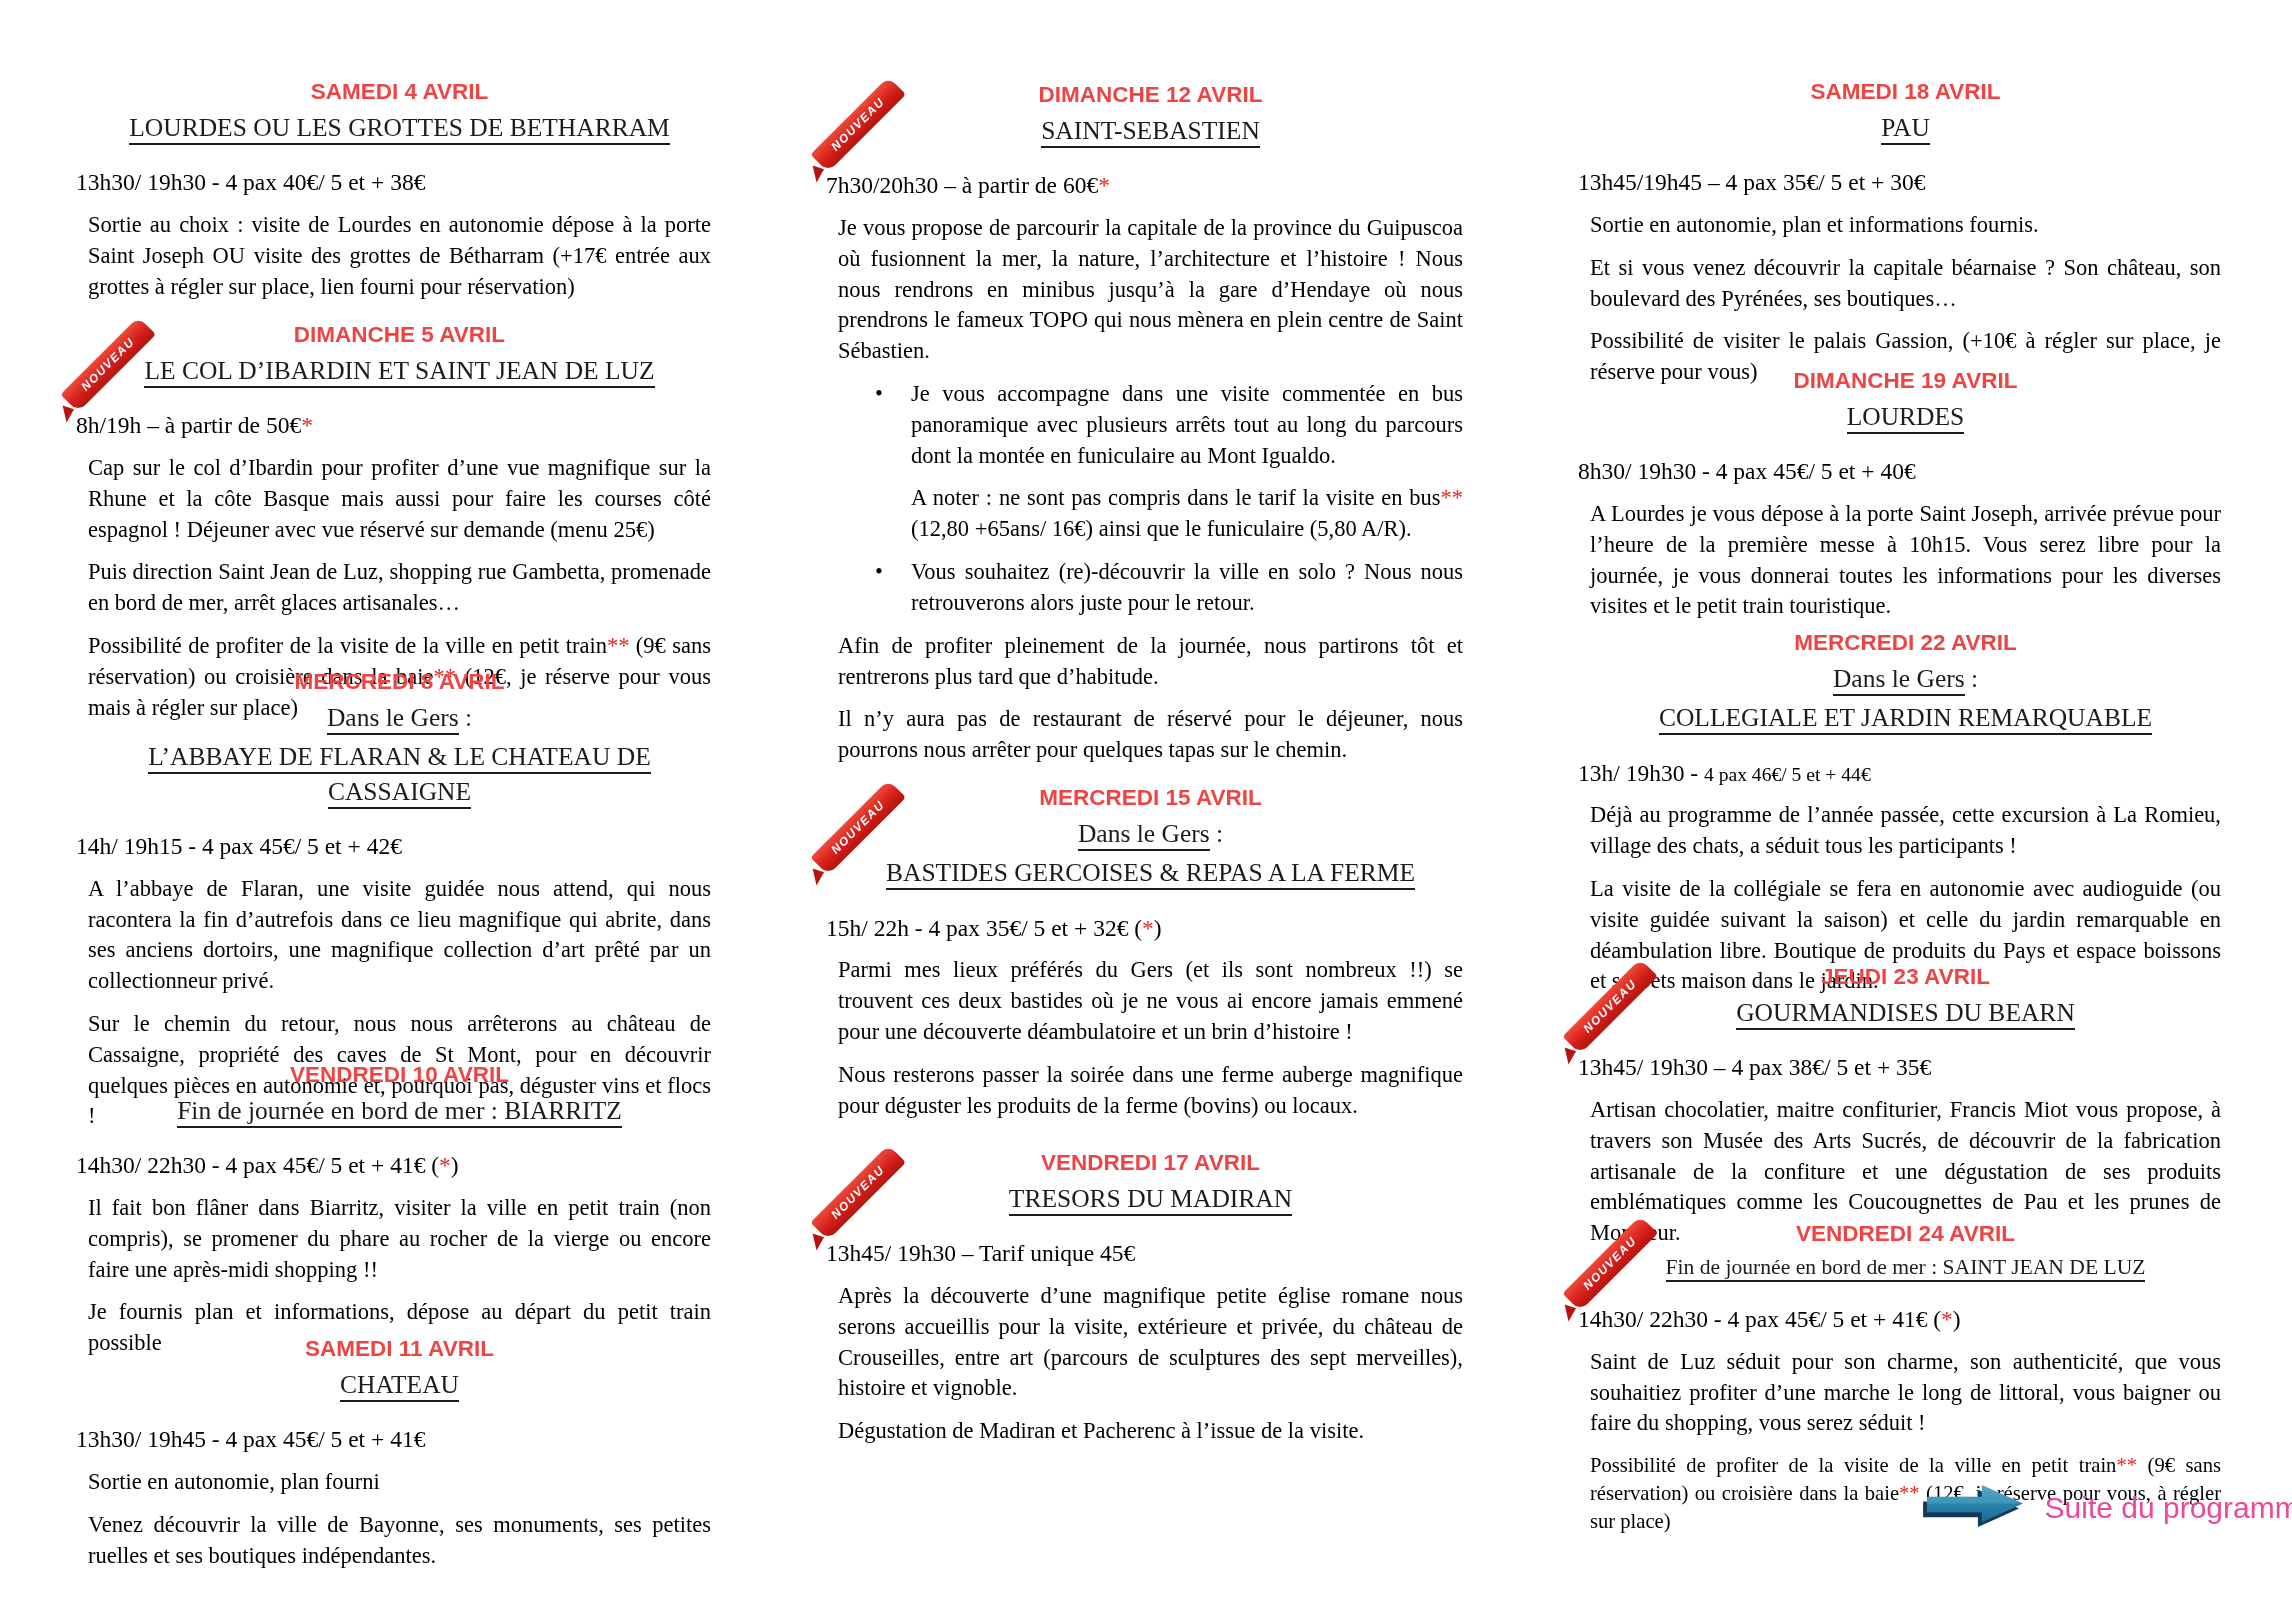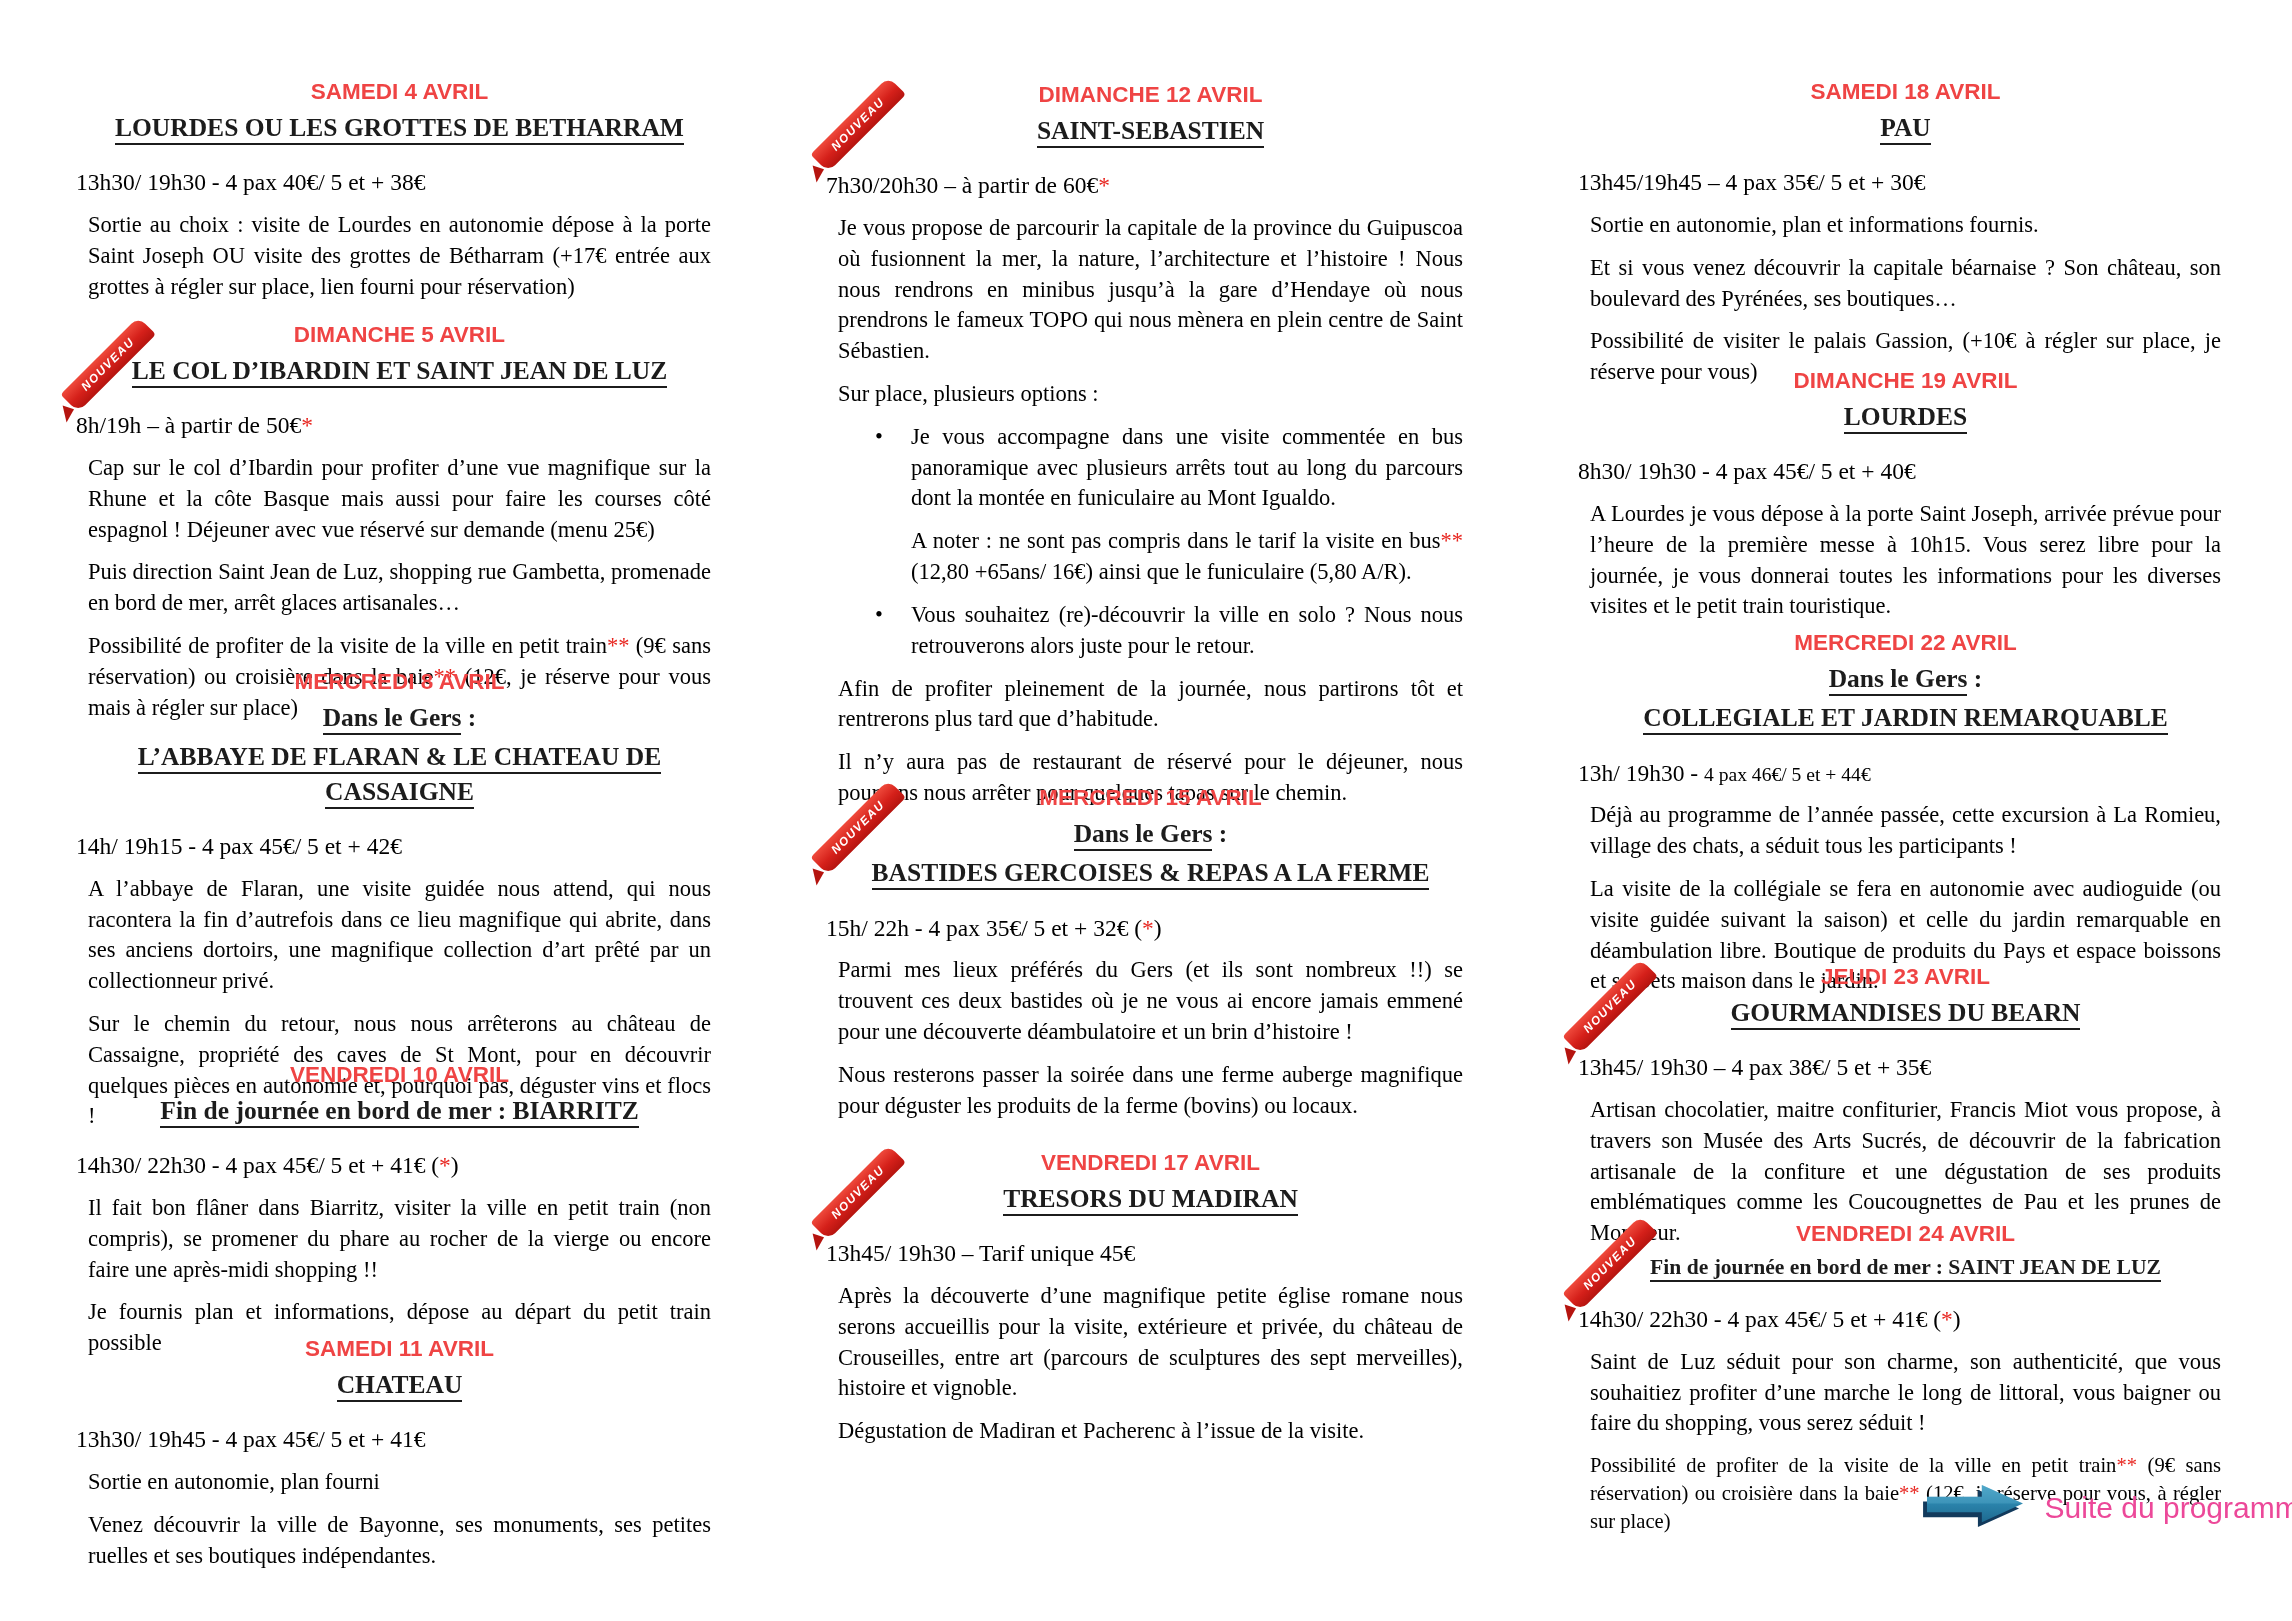--- a/index.html
+++ b/index.html
@@ -21,21 +21,21 @@
   .date-head {
     font-family: "Liberation Sans", sans-serif;
     font-weight: bold;
     font-size: 22.5px;
     color: #ef4444;
     text-align: center;
     line-height: 1.25;
   }
   .title-line {
     text-align: center;
-    font-weight: bold;
+    font-weight: normal;
     font-size: 25.5px;
     color: #1c1c1c;
     line-height: 1.35;
     margin-top: 4.9px;
   }
   .title-line.sm { font-size: 21.6px; }
   .title-underline {
     border-bottom: 2.9px solid #1c1c1c;
     padding-bottom: 1px;
   }
@@ -168,21 +168,20 @@
         <div class="band">
           <span>NOUVEAU</span>
         </div>
         <div class="tail"></div>
       </div>
       <div class="date-head">DIMANCHE 12 AVRIL</div>
       <div class="title-line"><span class="title-underline">SAINT-SEBASTIEN</span></div>
       <div class="price-line"><span>7h30/20h30 – à partir de 60€</span><span class="red ">*</span></div>
       <div class="body-text">
         <p><span>Je vous propose de parcourir la capitale de la province du Guipuscoa où fusionnent la mer, la nature, l’architecture et l’histoire ! Nous nous rendrons en minibus jusqu’à la gare d’Hendaye où nous prendrons le fameux TOPO qui nous mènera en plein centre de Saint Sébastien.</span></p>
-        <p><span>Sur place, plusieurs options :</span></p>
         <div class="bullet"><span class="dot">•</span><span>Je vous accompagne dans une visite commentée en bus panoramique avec plusieurs arrêts tout au long du parcours dont la montée en funiculaire au Mont Igualdo.</span></div>
         <div class="bullet-cont"><span>A noter : ne sont pas compris dans le tarif la visite en bus</span><span class="red ">**</span><span> (12,80 +65ans/ 16€) ainsi que le funiculaire (5,80 A/R).</span></div>
         <div class="bullet"><span class="dot">•</span><span>Vous souhaitez (re)-découvrir la ville en solo ? Nous nous retrouverons alors juste pour le retour.</span></div>
         <p><span>Afin de profiter pleinement de la journée, nous partirons tôt et rentrerons plus tard que d’habitude.</span></p>
         <p><span>Il n’y aura pas de restaurant de réservé pour le déjeuner, nous pourrons nous arrêter pour quelques tapas sur le chemin.</span></p>
       </div>
     </section>
     <section class="tour" style="top: 784px;">
       <div class="ribbon">
         <div class="band">

